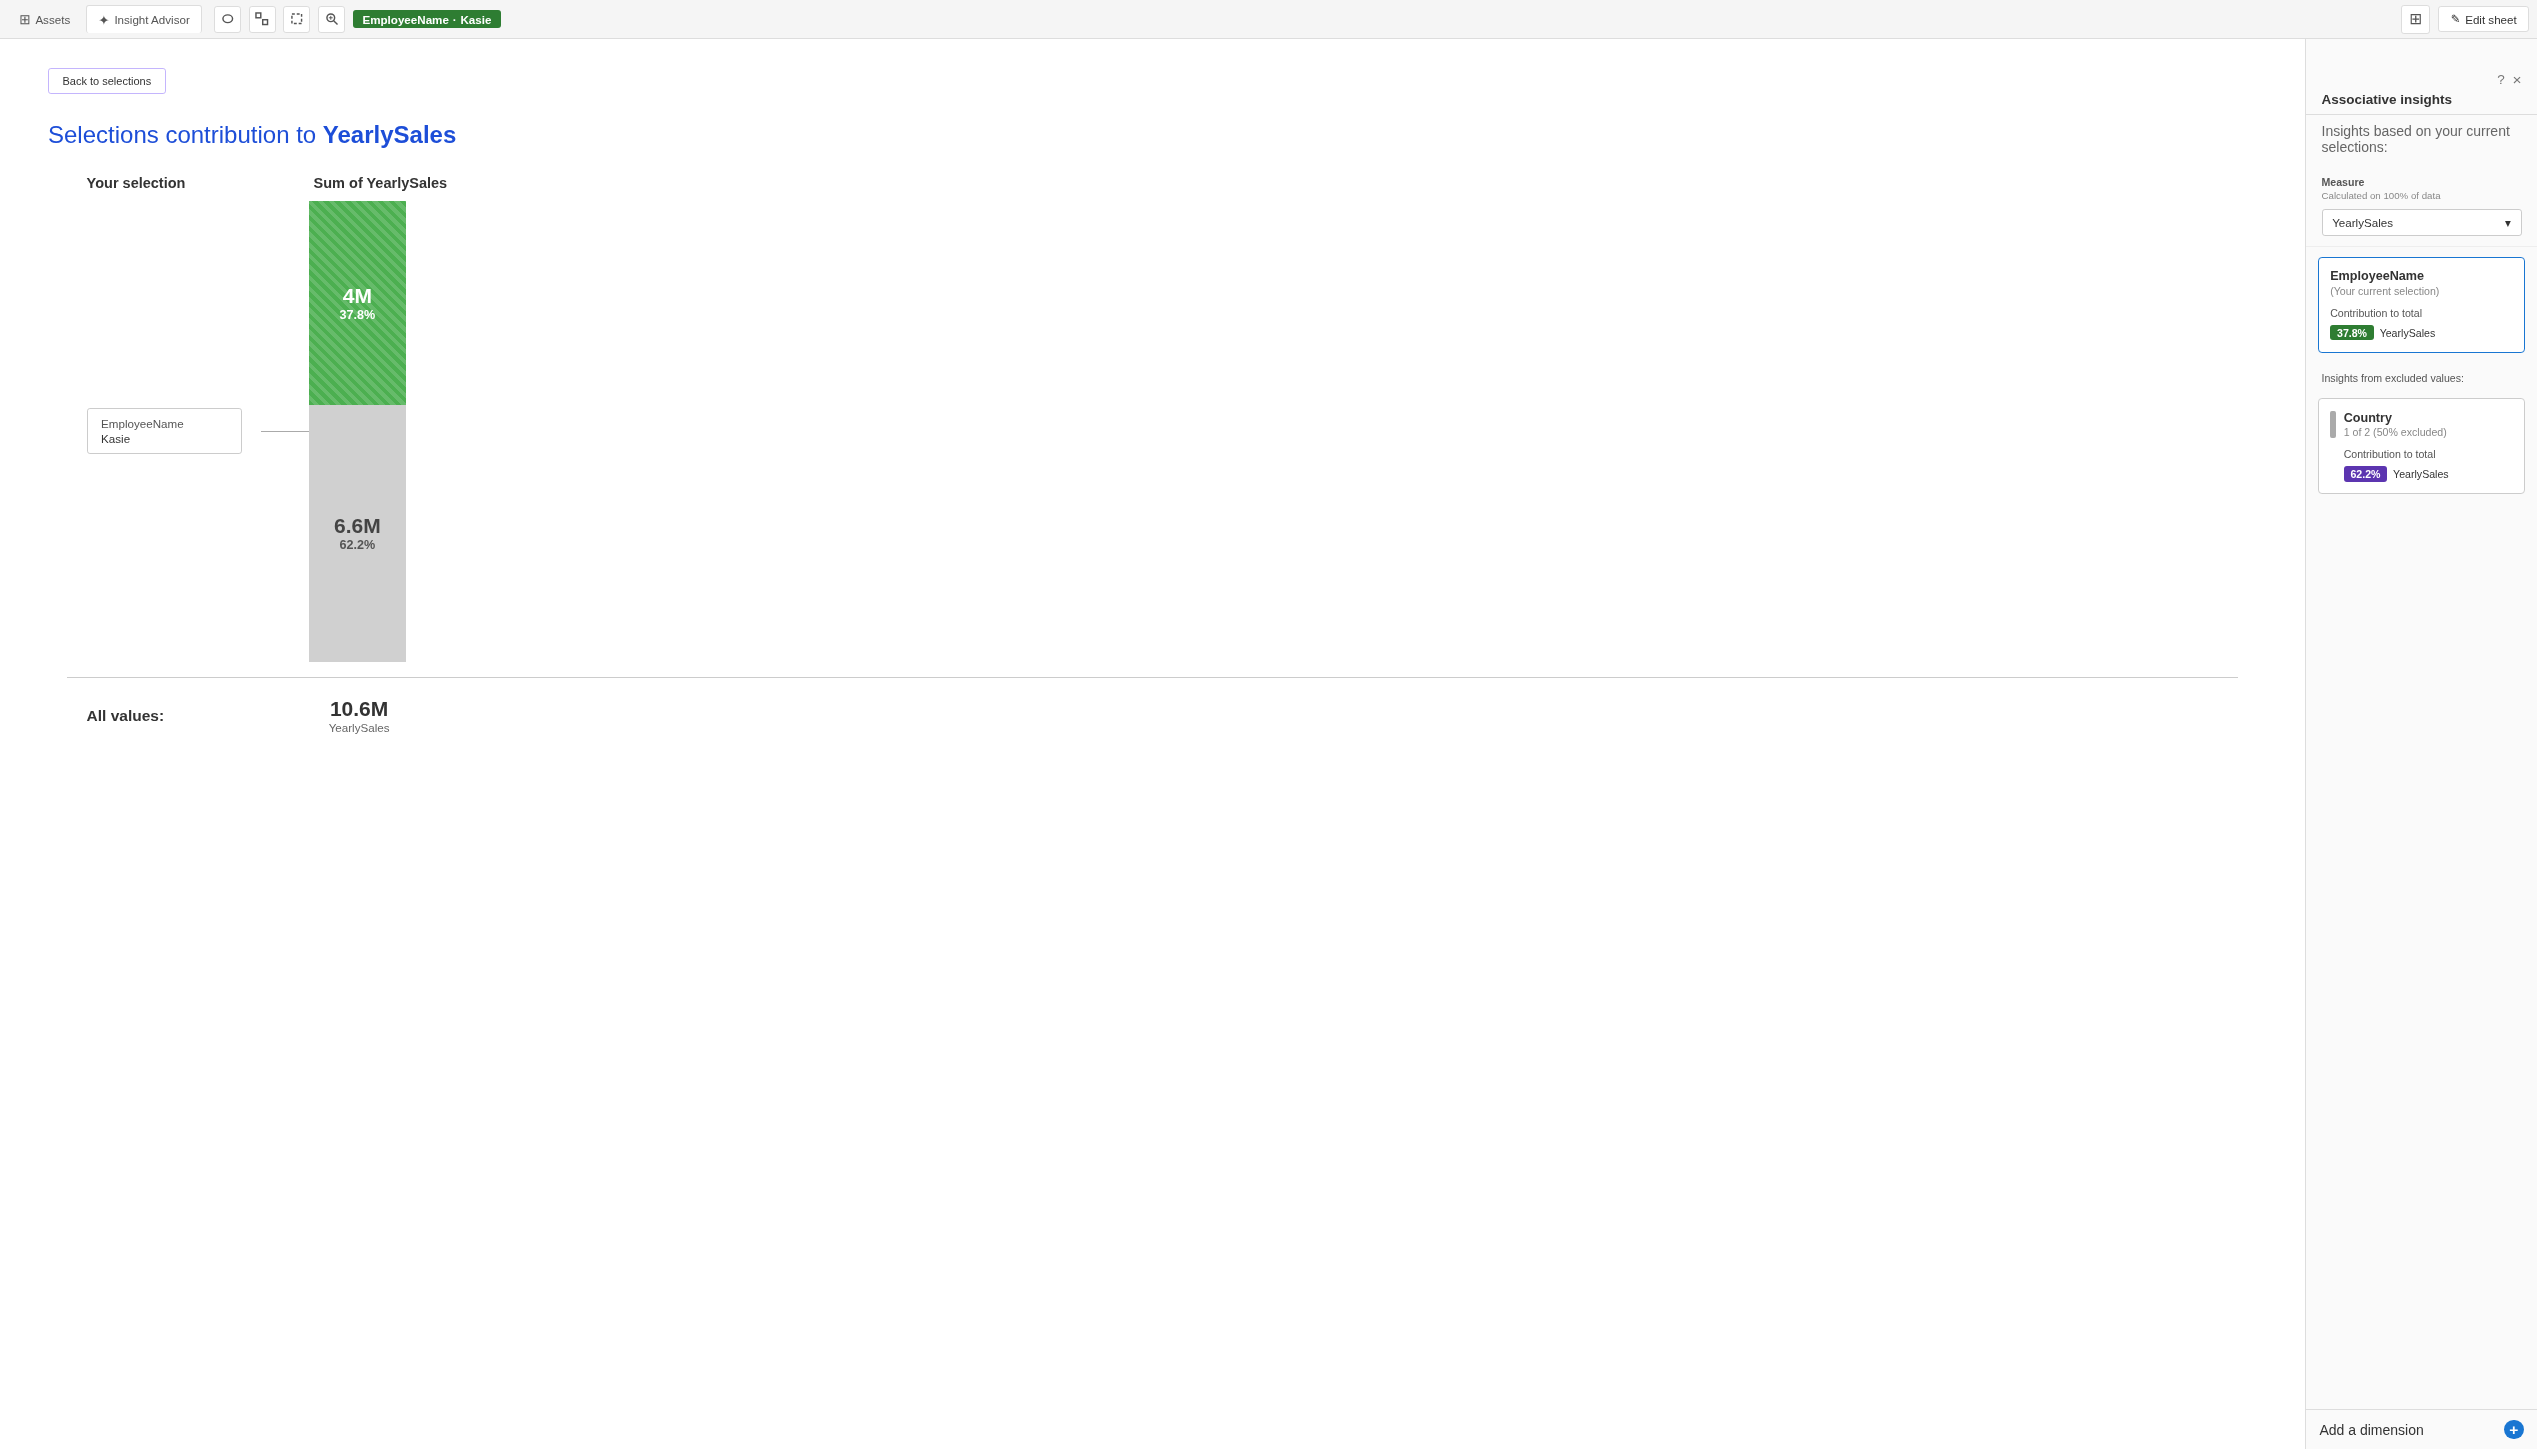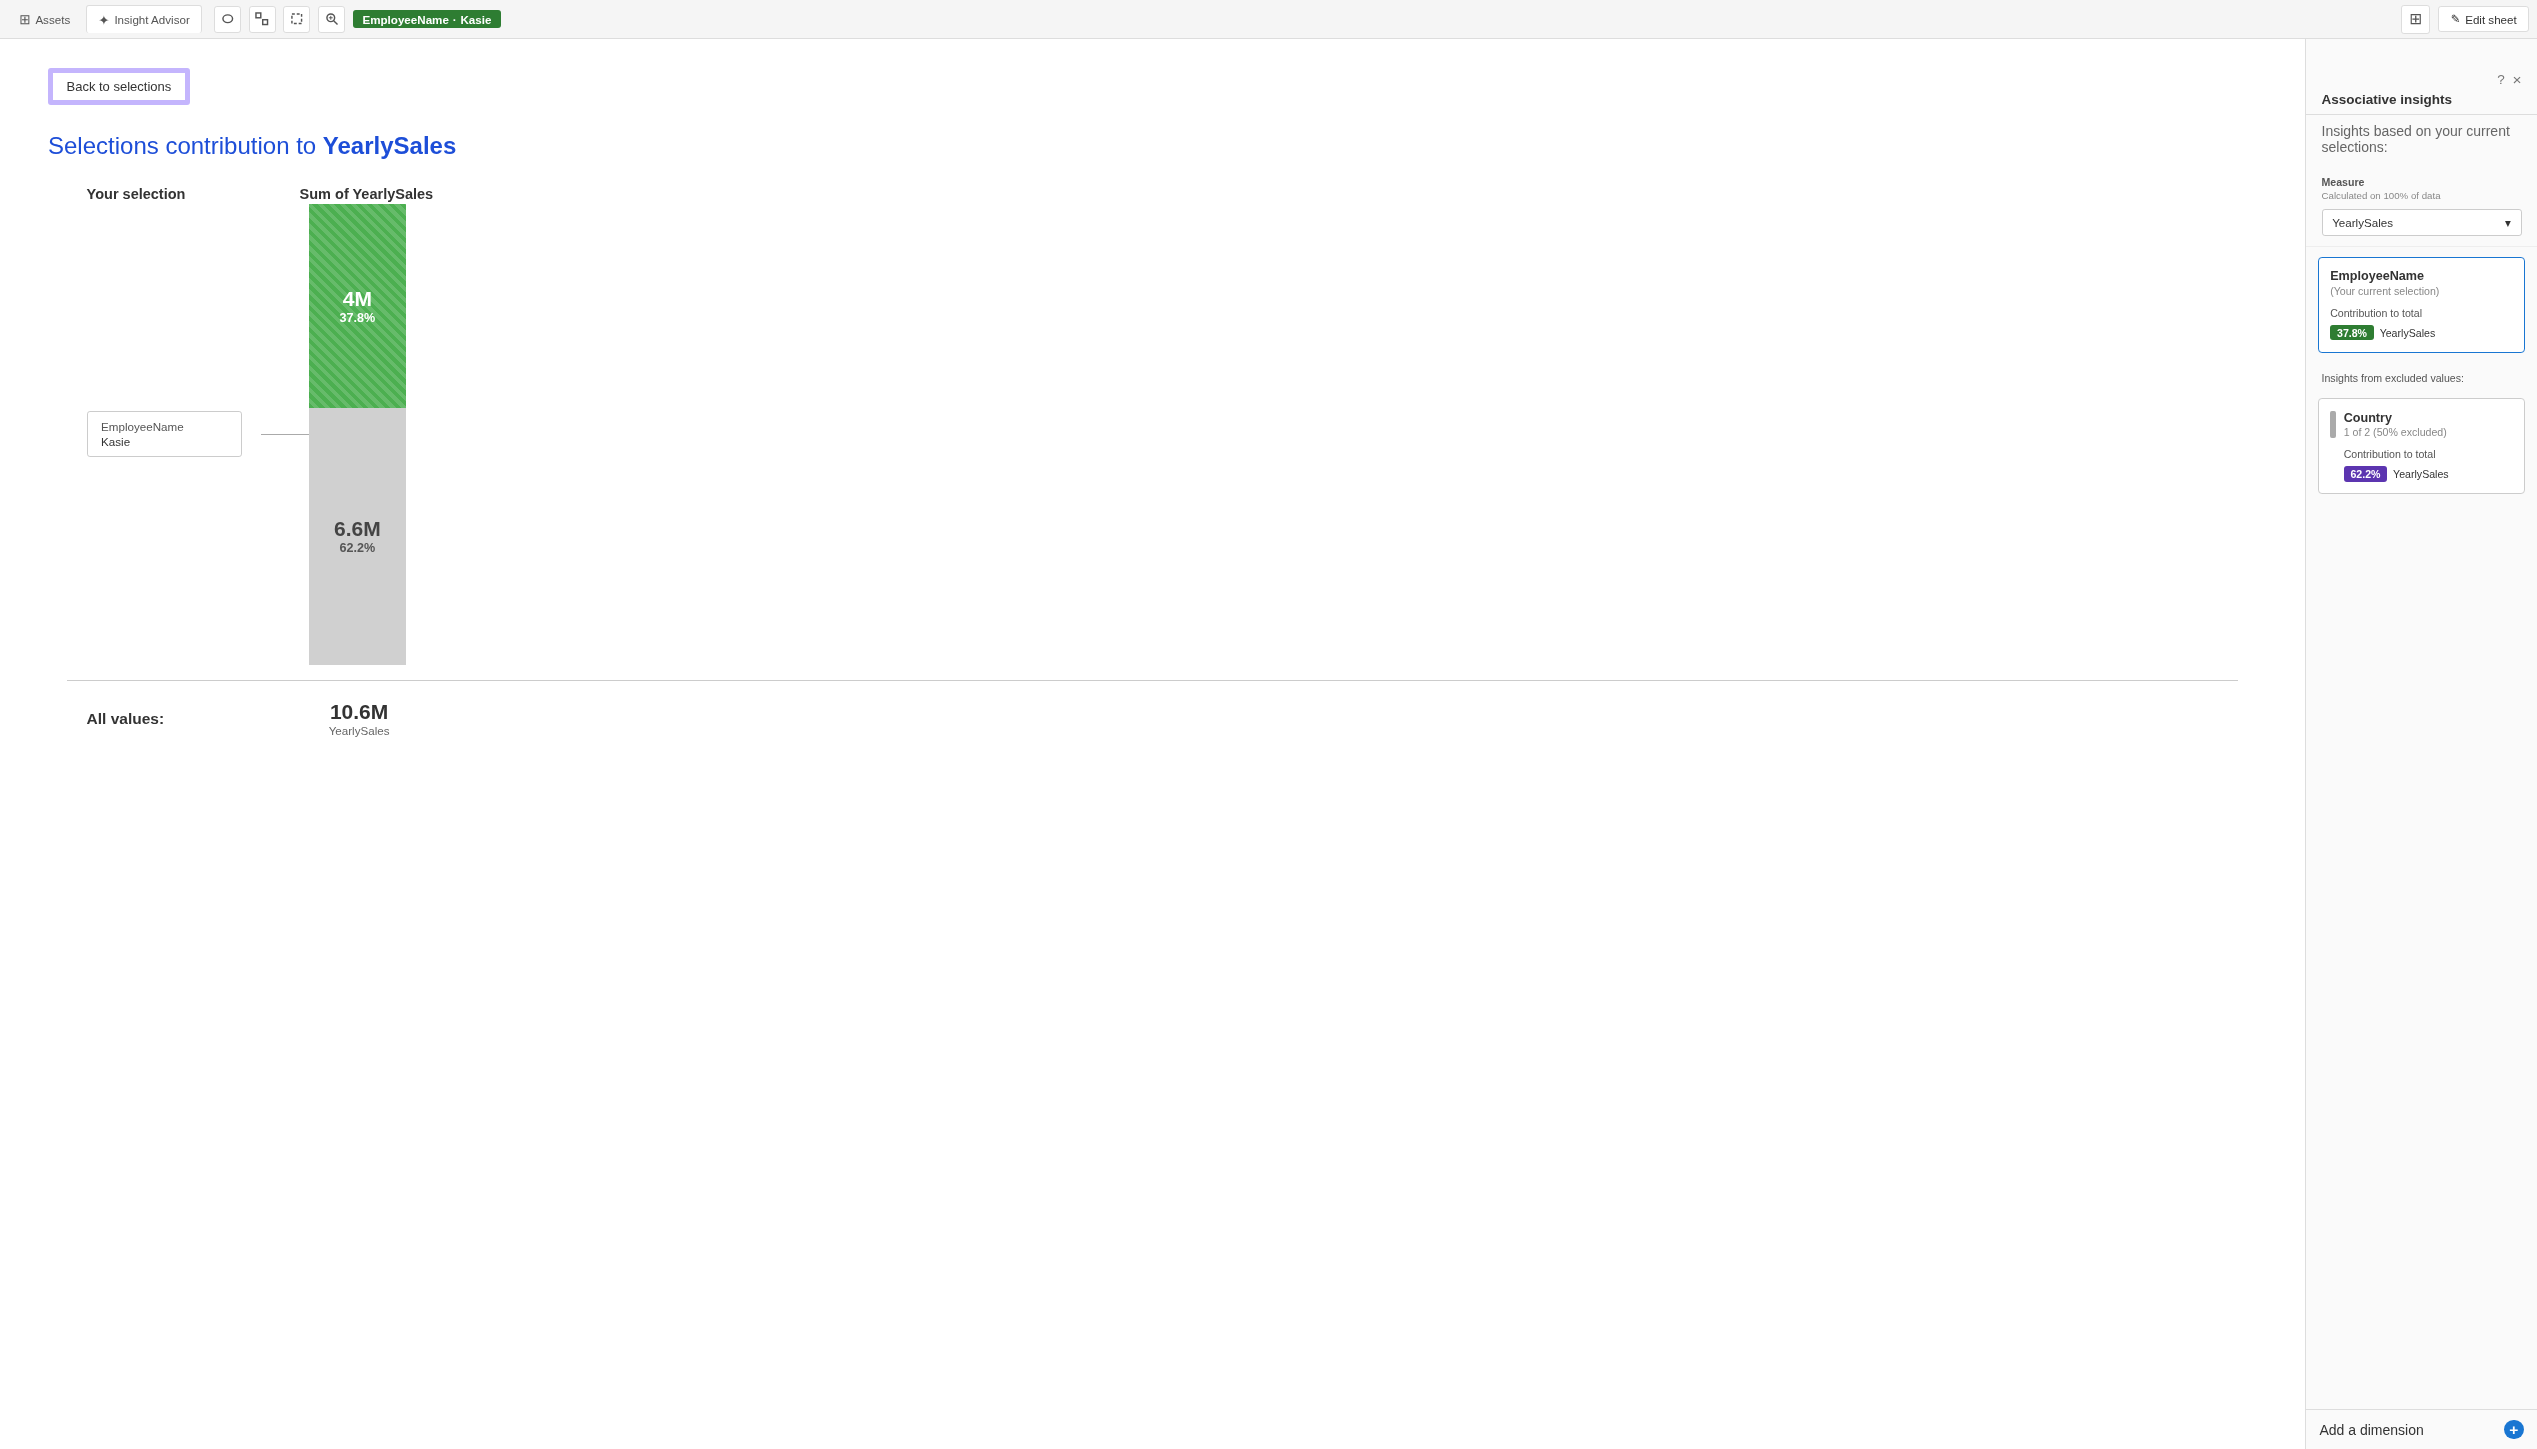--- a/index.html
+++ b/index.html
@@ -41,22 +41,22 @@
       font-size: 11.6px; color: #333;
     }
 
     
     .main-layout { display: flex; height: calc(100vh - 39px); }
 
     
     .content-area { flex: 1; padding: 29px 48px; overflow-y: auto; position: relative; }
 
     .back-btn {
-      display: inline-block; padding: 5.8px 13.5px; border: 5px solid #c4b5fd;
-      border-radius: 2.9px; cursor: pointer; font-size: 13px; color: #333;
+      display: inline-block; padding: 5.8px 13.5px; border: 1px solid #c4b5fd;
+      border-radius: 2.9px; cursor: pointer; font-size: 11px; color: #333;
       background: #fff; margin-bottom: 27px;
     }
 
     .page-title { font-size: 24px; font-weight: 400; margin-bottom: 26px; color: #1d4ed8; }
     .page-title strong { font-weight: 700; }
 
     .description { font-size: 13.5px; color: #555; margin-bottom: 39px; line-height: 1.5; }
     .description .highlight-green { color: #2e7d32; font-weight: 600; }
     .description .highlight-pct { color: #e65100; font-weight: 600; }
     .chart-header { font-size: 14.5px; font-weight: 600; color: #333; }
@@ -212,21 +212,21 @@
     <button class="back-btn">Back to selections</button>
 
     <div class="page-title">
       <span>Selections contribution to </span><strong>YearlySales</strong>
     </div>
 
 
     
     <div style="padding: 0 19.3px;">
 
-      <div style="display:flex; align-items:flex-end; gap:0; margin-bottom:2px; padding-left:19.3px;">
+      <div style="display:flex; align-items:flex-end; gap:14px; margin-bottom:10px; padding-left:19.3px;">
         <div style="min-width:213px;">
           <span class="chart-header">Your selection</span>
         </div>
         <div style="min-width:97px; text-align:center;">
           <span class="chart-header">Sum of YearlySales</span>
         </div>
       </div>
 
       <div style="display:flex; align-items:center; gap:0; padding-left:19.3px;">
 

